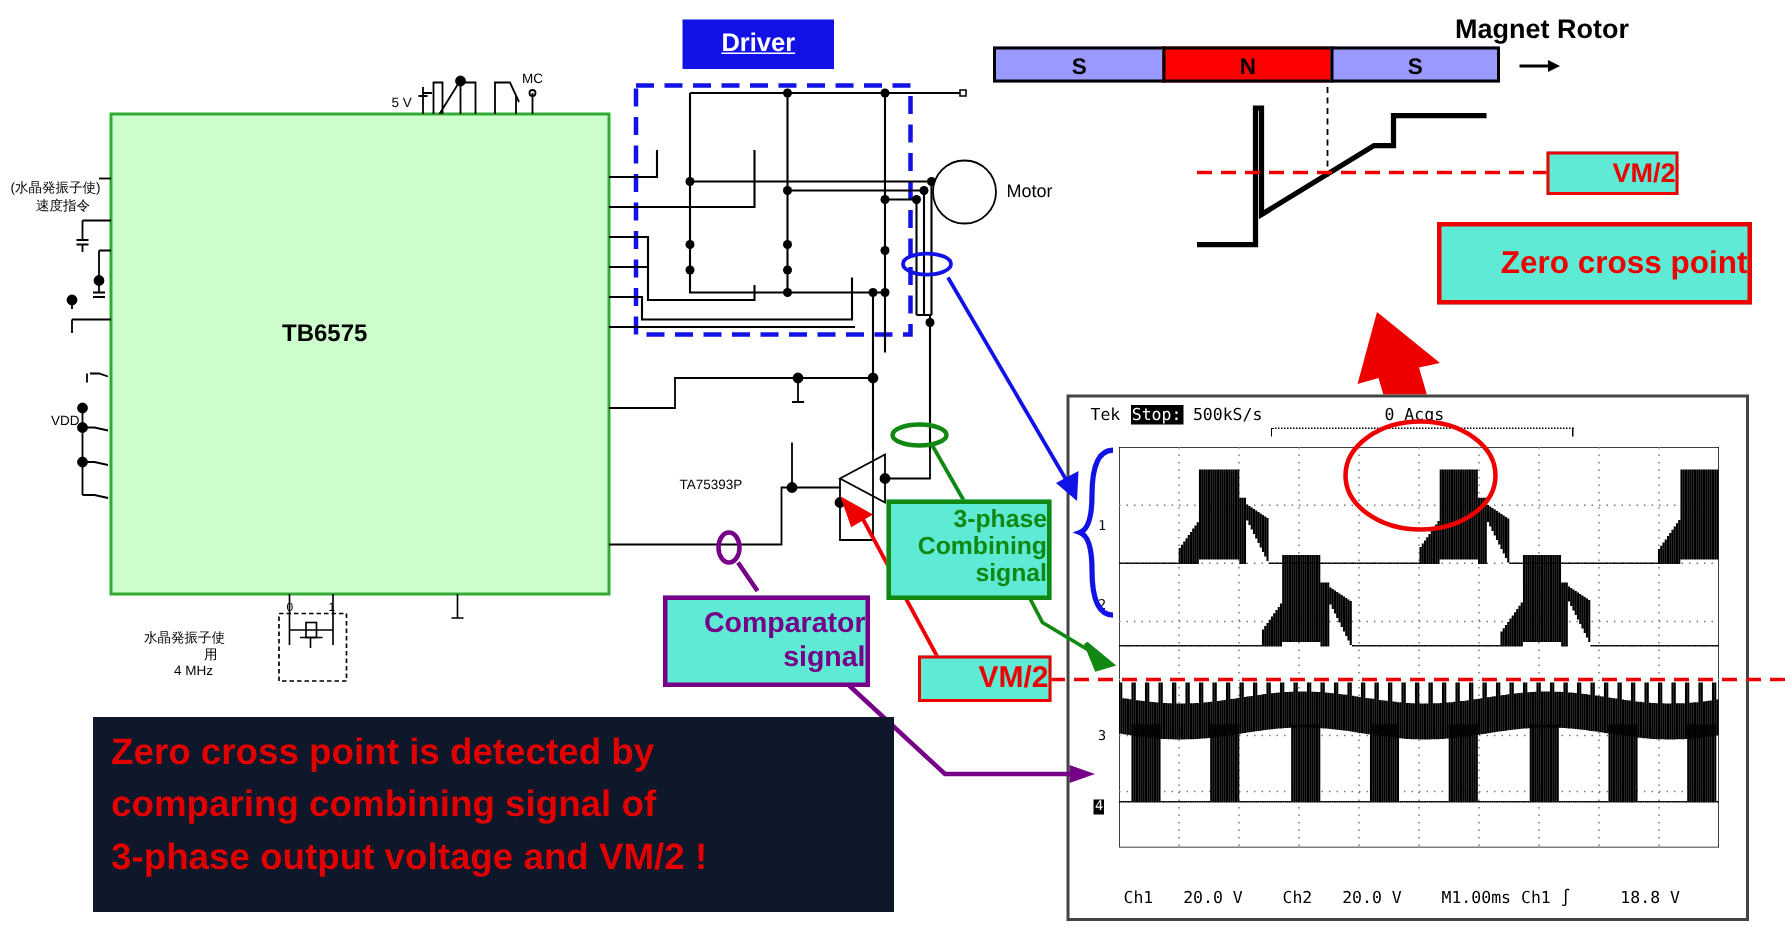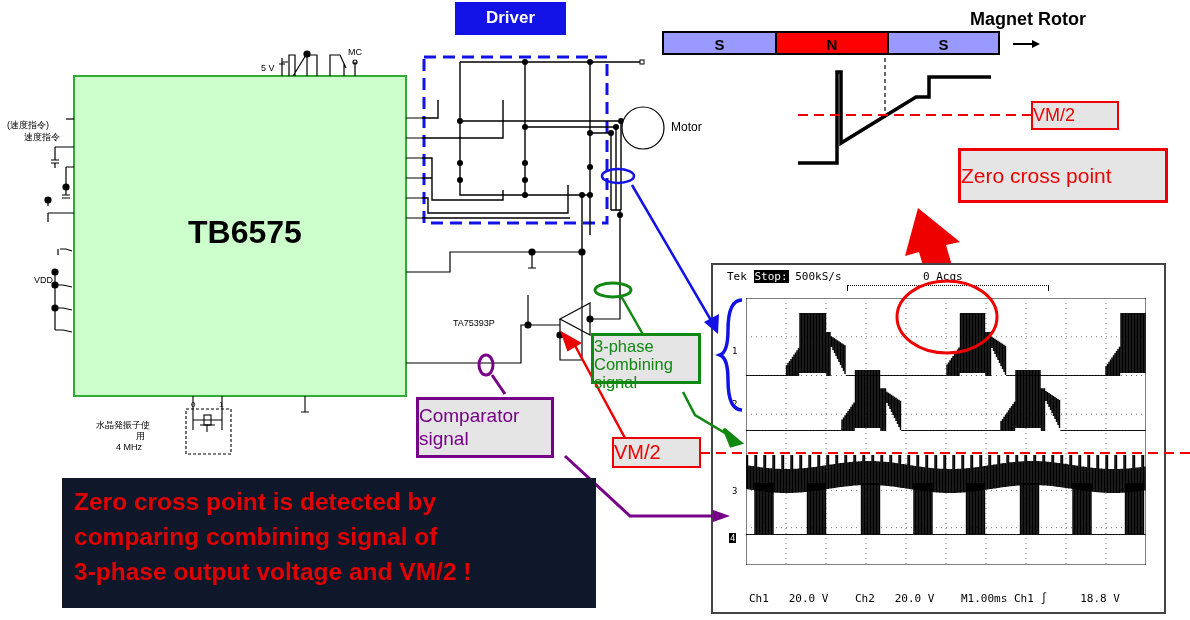--- a/index.html
+++ b/index.html
@@ -1,23 +1,23 @@
 <!DOCTYPE html>
 <html><head>
 <meta charset="utf-8">
 <style>
   html, body { margin:0; padding:0; background:#ffffff; }
   body { width:1190px; height:620px; position:relative; overflow:hidden; font-family:"Liberation Sans", sans-serif; }
   .abs { position:absolute; }
   svg.layer { position:absolute; left:0; top:0; }
-  .ic-label { font-weight:bold; font-size:32px; color:#000; }
+  .ic-label { font-weight:bold; font-size:16px; color:#000; }
   .driver-title { background:#1212e6; color:#fff; font-weight:bold; font-size:17px; text-align:center; line-height:32px; }
   .rotor-title { font-weight:bold; font-size:18px; color:#000; }
   .pole { font-weight:bold; font-size:15px; text-align:center; line-height:24px; border:2px solid #000; box-sizing:border-box; }
-  .boxlbl { font-weight:normal; text-align:left; box-sizing:border-box; background:#e5e5e5; }
+  .boxlbl { font-weight:bold; text-align:right; box-sizing:border-box; background:#5eead4; }
   .small { font-size:9px; color:#000; }
   .scope-txt { font-family:"DejaVu Sans Mono", monospace; font-size:11px; color:#000; white-space:pre; }
   .inv { background:#000; color:#fff; padding:0 1px; }
   .note { background:#0f172a; color:#e00000; font-weight:bold; font-size:24.5px; line-height:35px; padding:6px 12px; box-sizing:border-box; }
 </style>
 </head>
 <body>
 
 <svg class="layer" width="1190" height="620">
 
@@ -107,30 +107,30 @@
   </g>
   <path d="M885,58 V118" stroke="#000" stroke-width="1.2" stroke-dasharray="4,3"></path>
   <path d="M798,115 H1032" stroke="#ee0000" stroke-width="2.2" stroke-dasharray="10,6"></path>
 
   <path d="M1013,44 H1032" stroke="#000" stroke-width="2"></path>
   <path d="M1032,40 L1040,44 L1032,48 Z" fill="#000"></path>
 
   <path d="M926,276 L955,276 L946,245 L960,242 L918,208 L905,256 L919,252 Z" fill="#ee0000"></path>
 </svg>
 
-<div class="abs driver-title" style="left:455px;top:2px;width:111px;height:33px;">Driver</div>
+<div class="abs driver-title" style="left:455px;top:13px;width:101px;height:33px;text-decoration:underline;">Driver</div>
 
 <div class="abs ic-label" style="left:188px;top:214px;">TB6575</div>
 
 <div class="abs" style="left:625px;top:120px;font-size:12px;margin-left:46px;">Motor</div>
 
 <div class="abs small" style="left:261px;top:63px;">5 V</div>
 <div class="abs small" style="left:348px;top:47px;">MC</div>
 <div class="abs small" style="left:24px;top:96px;margin-top:35px;">速度指令</div>
-<div class="abs small" style="left:7px;top:119px;">(速度指令)</div>
+<div class="abs small" style="left:7px;top:119px;">(水晶発振子使)</div>
 <div class="abs small" style="left:34px;top:275px;">VDD</div>
 <div class="abs small" style="left:453px;top:318px;">TA75393P</div>
 <div class="abs small" style="left:96px;top:419px;">水晶発振子使</div>
 <div class="abs small" style="left:136px;top:430px;">用</div>
 <div class="abs small" style="left:116px;top:442px;">4 MHz</div>
 <div class="abs small" style="left:191px;top:400px;font-size:8px;">0</div>
 <div class="abs small" style="left:219px;top:400px;font-size:8px;">1</div>
 
 <div class="abs rotor-title" style="left:970px;top:9px;">Magnet Rotor</div>
 <div class="abs" style="left:662px;top:31px;display:flex;">
@@ -207,26 +207,26 @@
   <path d="M492,375 L505,394 M565,456 L630,516 H715" stroke="#770088" stroke-width="3" fill="none"></path>
   <path d="M713,510 L730,516 L713,522 Z" fill="#770088"></path>
 
   <path d="M625,438 L572,340" stroke="#ee0000" stroke-width="2.5"></path>
   <path d="M562,333 L568,350 L580,343 Z" fill="#ee0000" stroke="#ee0000" stroke-width="2"></path>
   <path d="M700,453 H1190" stroke="#ee0000" stroke-width="2.2" stroke-dasharray="10,6"></path>
 
   <ellipse cx="947" cy="317" rx="50" ry="36" fill="none" stroke="#ee0000" stroke-width="3"></ellipse>
 </svg>
 
-<div class="abs boxlbl" style="left:591px;top:333px;width:110px;height:51px;border:3px solid #118811;color:#118811;font-size:16.5px;line-height:18px;padding-top:1px;">
+<div class="abs boxlbl" style="left:591px;top:333px;width:110px;height:67px;border:3px solid #118811;color:#118811;font-size:16.5px;line-height:18px;padding-top:1px;">
   <div>3-phase</div>
   <div>Combining</div>
   <div>signal</div>
 </div>
-<div class="abs boxlbl" style="left:416px;top:397px;width:138px;height:61px;border:3px solid #770088;color:#770088;font-size:19px;line-height:23px;padding-top:4px;">
+<div class="abs boxlbl" style="left:442px;top:397px;width:138px;height:61px;border:3px solid #770088;color:#770088;font-size:19px;line-height:23px;padding-top:4px;">
   <div>Comparator</div>
   <div>signal</div>
 </div>
 <div class="abs boxlbl" style="left:612px;top:437px;width:89px;height:31px;border:2px solid #ee0000;color:#ee0000;font-size:20px;line-height:27px;">VM/2</div>
 
 <div class="abs note" style="left:62px;top:478px;width:534px;height:130px;">
   <div>Zero cross point is detected by</div>
   <div>comparing combining signal of</div>
   <div>3-phase output voltage and VM/2 !</div>
 </div>

